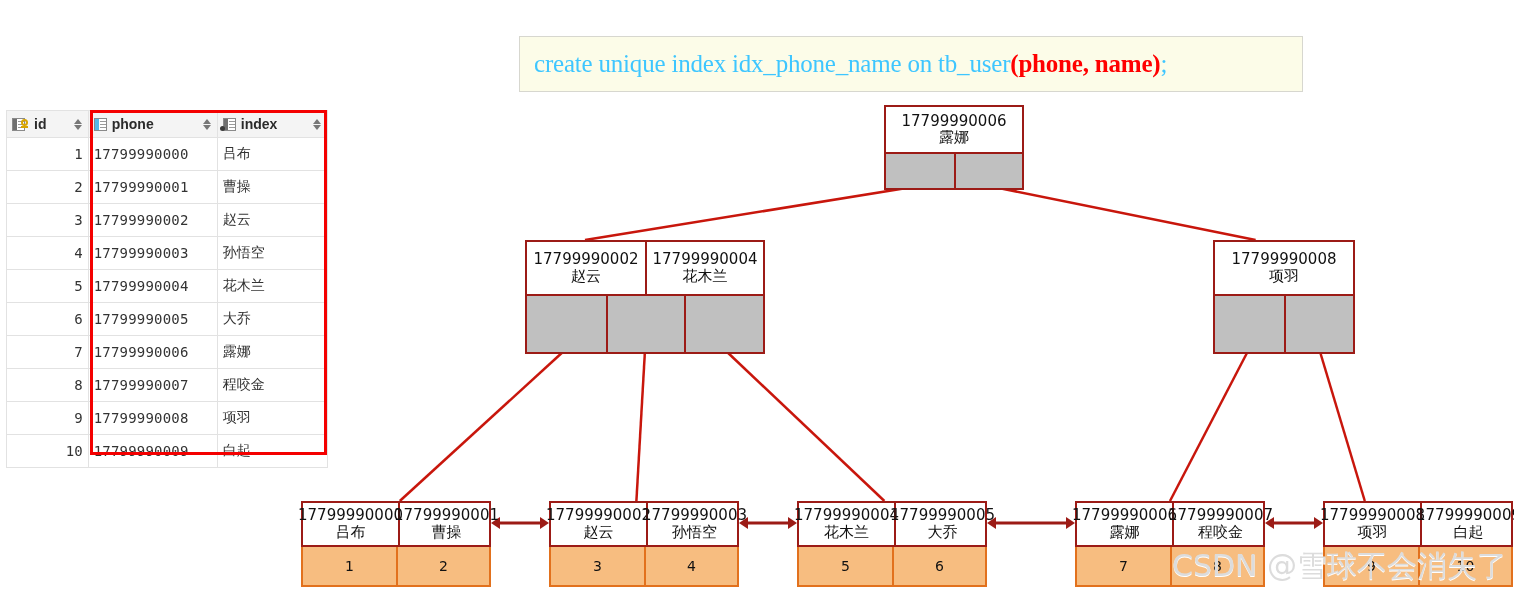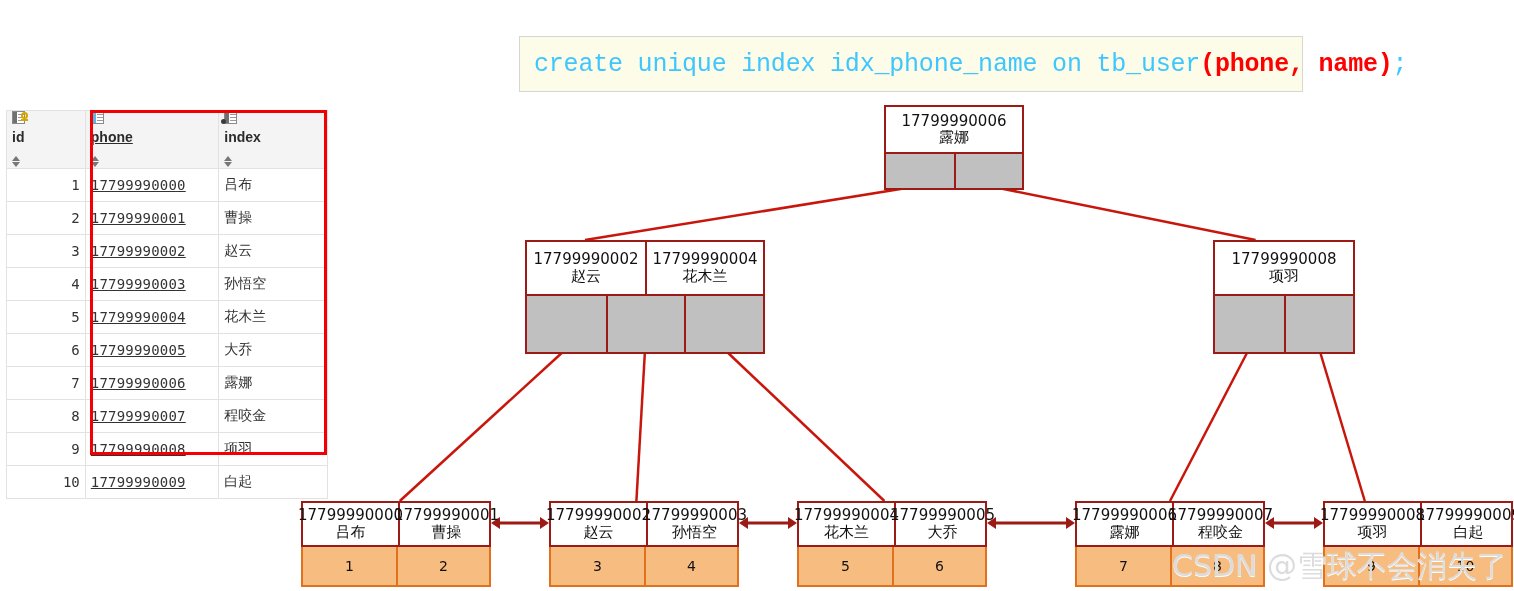--- a/index.html
+++ b/index.html
@@ -10,25 +10,25 @@
   
   #data-table{position:absolute;left:6px;top:110px;width:322px;border-collapse:collapse;}
   #data-table th,#data-table td{
     border:1px solid #e2e2e2;font-size:14px;color:#333;padding:0 5px;height:32px;
     font-family:"DejaVu Sans Mono","Liberation Mono",monospace;
   }
   #data-table thead th{
     background:#f4f4f4;font-weight:bold;color:#2b2b2b;font-size:14px;
     font-family:"Liberation Sans",sans-serif;height:26px;white-space:nowrap;
   }
-  .th-inner{display:flex;align-items:flex-start;gap:5px;flex-direction:column;}
+  .th-inner{display:flex;align-items:center;gap:5px;}
   .th-label{flex:0 0 auto;}
   .th-spacer{flex:1 1 auto;}
   .col-id{width:78px;}
-  .col-phone{width:128px;text-decoration:underline;}
+  .col-phone{width:128px;}
   .col-name{width:110px;}
   td.c-id{text-align:right;}
   td.c-phone{text-align:left;letter-spacing:.2px;}
   td.c-name{text-align:left;font-family:"DejaVu Sans","Liberation Sans",sans-serif;color:#444;font-size:14px;}
   .grid-icon{display:inline-block;width:13px;height:13px;position:relative;flex:0 0 auto;}
   .grid-icon i{position:absolute;display:block;}
   .gi-body{left:0;top:0;width:13px;height:13px;border:1px solid #8a8a8a;background:#fff;box-sizing:border-box;}
   .gi-bar{left:1px;top:1px;width:4px;height:11px;background:#56b9e8;}
   .gi-bar.grey{background:#707070;}
   .gi-l1{left:6px;top:3px;width:6px;height:1px;background:#9a9a9a;}
@@ -47,21 +47,21 @@
     border:3px solid #f40000;box-sizing:border-box;pointer-events:none;
   }
   
   #sql-banner{
     position:absolute;left:519px;top:36px;width:784px;height:56px;
     background:#fcfce8;border:1px solid #d7d7cf;box-sizing:border-box;
     display:flex;align-items:center;padding-left:14px;
   }
   #sql-banner .sql-text{
     font-size:25px;color:#3ec6ff;white-space:nowrap;letter-spacing:-.2px;
-    font-family:Liberation Mono, monospace;
+    font-family:Liberation Serif, serif;
   }
   #sql-banner .sql-cols{color:#ff0000;font-weight:bold;}
   
   #tree{position:absolute;left:0;top:0;width:1514px;height:591px;}
   #tree-lines{position:absolute;left:0;top:0;width:1514px;height:591px;}
   .node{position:absolute;}
   .node-keys{display:flex;background:#ffffff;border:2px solid #9c1b16;box-sizing:border-box;}
   .key-cell{
     display:flex;flex-direction:column;align-items:center;justify-content:center;
     box-sizing:border-box;

